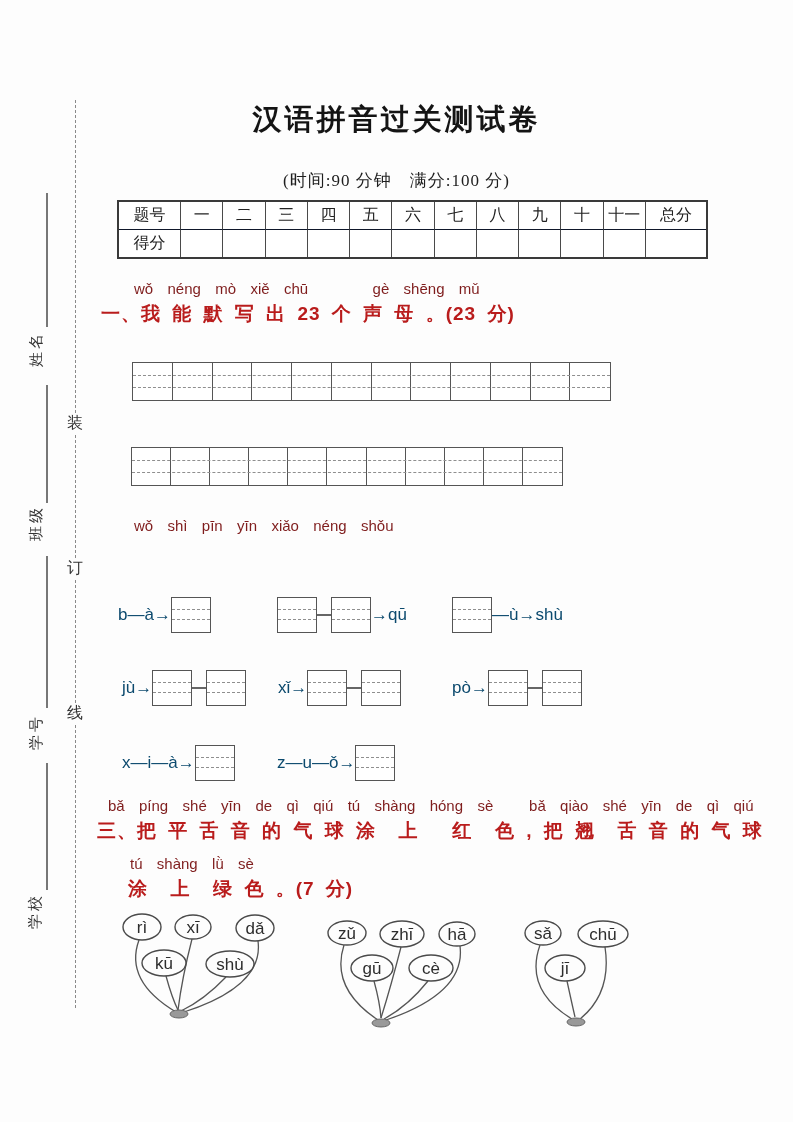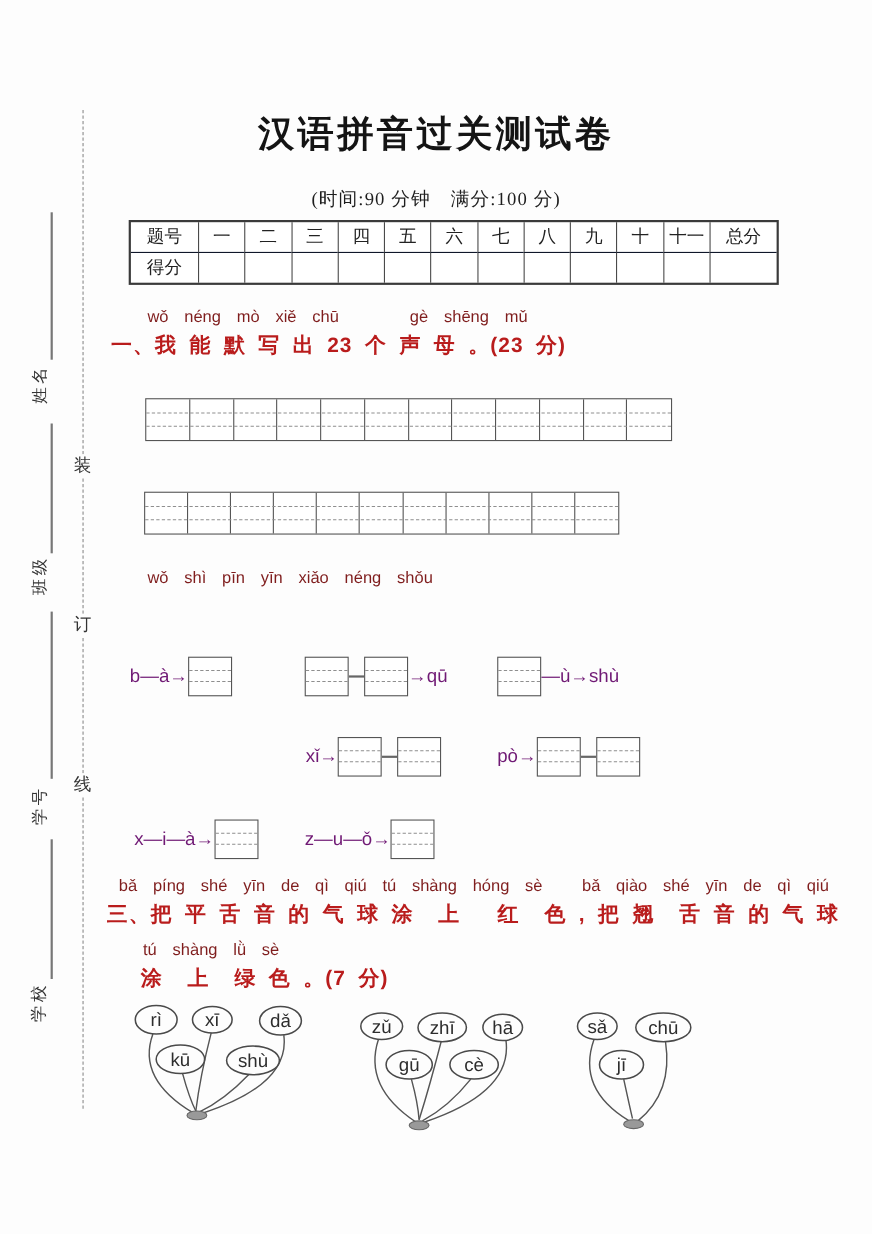--- a/index.html
+++ b/index.html
@@ -3,21 +3,21 @@
 <meta charset="utf-8">
 <style>
   html,body{margin:0;padding:0;background:#e8e8e8;}
   .page{
     position:relative;width:793px;height:1122px;margin:0 auto;
     background:#fdfdfd;overflow:hidden;
     font-family:"Liberation Sans","DejaVu Sans",sans-serif;color:#222;
   }
   
   .title{position:absolute;top:100px;left:0;width:100%;text-align:center;
-    font-size:33px;font-weight:bold;letter-spacing:3px;color:#141414;}
+    font-size:29px;font-weight:bold;letter-spacing:3px;color:#141414;}
   .subtitle{position:absolute;top:169px;left:0;width:100%;text-align:center;
     font-family:"Liberation Serif","DejaVu Serif",serif;
     font-size:17px;letter-spacing:1px;color:#1e1e1e;white-space:pre;}
   
   .score-table{position:absolute;left:117px;top:200px;width:587px;
     border:2px solid #3a3a3a;display:grid;
     grid-template-columns:61px repeat(11,1fr) 61px;background:#fff;}
   .st-cell{border-left:1px solid #4a4a4a;border-top:1px solid #0f172a;
     height:27px;display:flex;align-items:center;justify-content:center;
     font-family:"Liberation Serif","DejaVu Serif",serif;font-size:16px;color:#222;}
@@ -32,21 +32,21 @@
   .wgrid{position:absolute;border:1.3px solid #555;display:grid;
     grid-auto-flow:column;grid-auto-columns:1fr;background:#fff;}
   .wgrid::before,.wgrid::after{content:"";position:absolute;left:0;right:0;
     border-top:1px dashed #8f8f8f;}
   .wgrid::before{top:33%;}
   .wgrid::after{top:66%;}
   .gcell{border-right:1px solid #555;}
   .gcell:last-child{border-right:none;}
   
   .ex{position:absolute;display:flex;align-items:center;}
-  .ptext{font-size:17px;color:#701a75;white-space:pre;}
+  .ptext{font-size:17px;color:#0c4a6e;white-space:pre;}
   .pbox{width:38px;height:34px;border:1.3px solid #555;position:relative;background:#fff;}
   .pbox::before,.pbox::after{content:"";position:absolute;left:0;right:0;
     border-top:1px dashed #8f8f8f;}
   .pbox::before{top:31%;}
   .pbox::after{top:62%;}
   .conn{width:14px;height:1.4px;background:#666;}
   
   .cluster{position:absolute;}
   .cluster text{font-family:"Liberation Sans","DejaVu Sans",sans-serif;
     font-size:17px;fill:#2d2d2d;text-anchor:middle;}
@@ -153,20 +153,26 @@
     <span class="pbox"></span>
     <span class="conn"></span>
     <span class="pbox"></span>
     <span class="ptext">→qū</span>
   </div>
   <div class="ex" style="left:452px;top:597px">
     <span class="pbox"></span>
     <span class="ptext">—ù→shù</span>
   </div>
 
+  <div class="ex" style="left:122px;top:670px">
+    <span class="ptext">jù→</span>
+    <span class="pbox"></span>
+    <span class="conn"></span>
+    <span class="pbox"></span>
+  </div>
   <div class="ex" style="left:452px;top:670px">
     <span class="ptext">pò→</span>
     <span class="pbox"></span>
     <span class="conn"></span>
     <span class="pbox"></span>
   </div>
   <div class="ex" style="left:278px;top:670px">
     <span class="ptext">xǐ→</span>
     <span class="pbox"></span>
     <span class="conn"></span>

